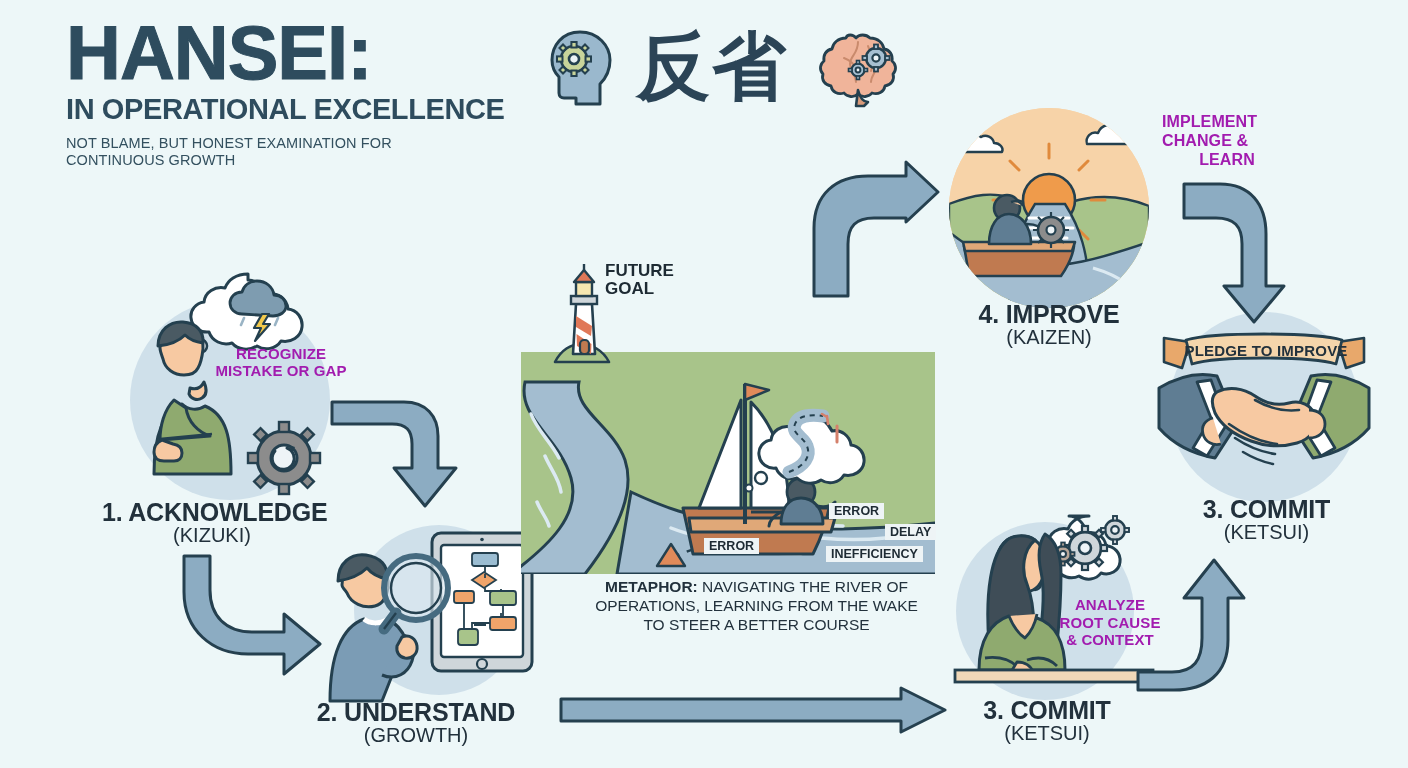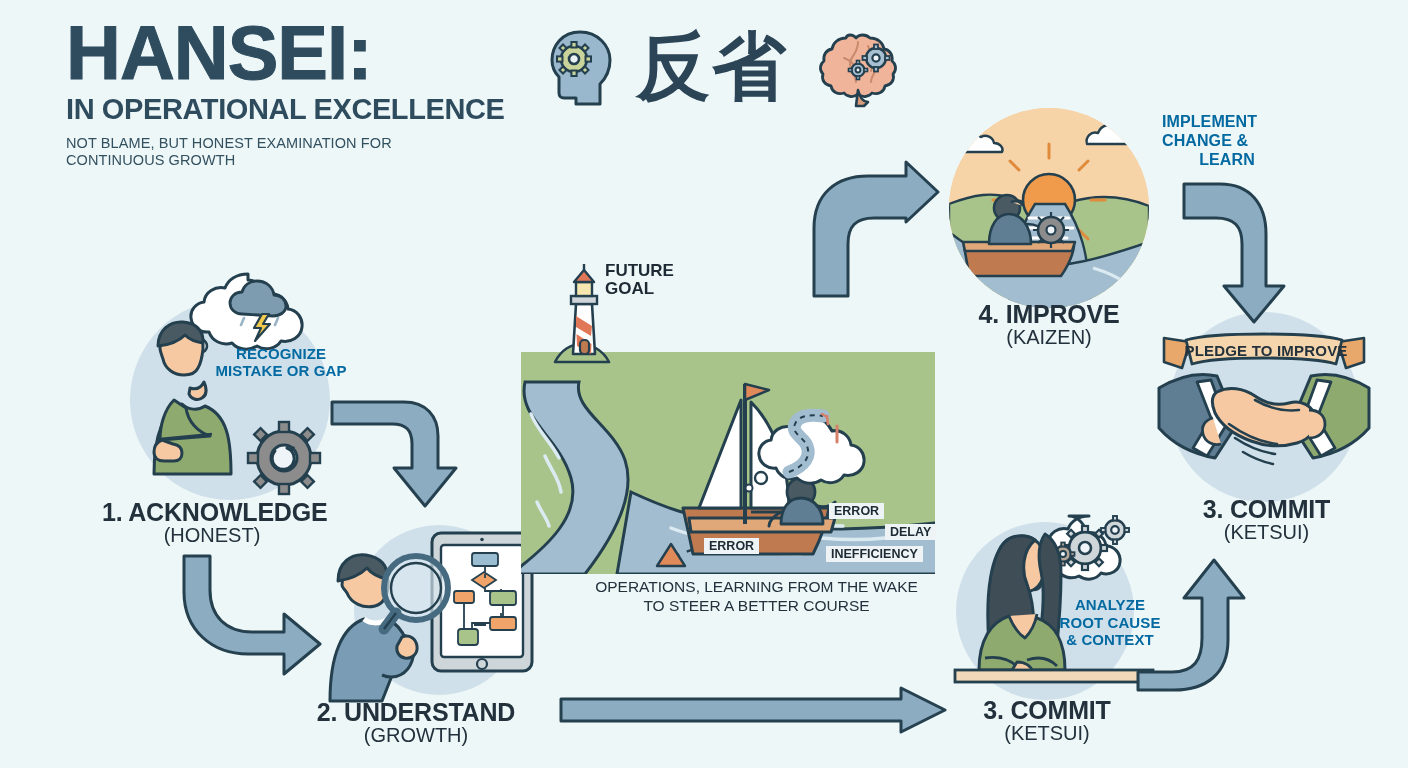--- a/index.html
+++ b/index.html
@@ -31,21 +31,21 @@
 
   
   #kanji{left:612px;top:18px;font-size:74px;font-weight:bold;color:#2b4456;letter-spacing:2px;}
 
   
   .circ{border-radius:50%;background:#cfe0ea;}
 
   
   .callout{
     font-size:15px;font-weight:bold;line-height:1.15;
-    color:#0369a1;text-align:center;letter-spacing:0.1px;
+    color:#a21caf;text-align:center;letter-spacing:0.1px;
   }
   .step-name{
     font-size:25px;font-weight:bold;color:#22313c;text-align:center;
     letter-spacing:-0.2px;white-space:nowrap;
   }
   .step-jp{
     font-size:20px;font-weight:normal;color:#22313c;text-align:center;
     white-space:nowrap;
   }
 
@@ -173,21 +173,21 @@
           <rect x="-28" y="19" width="9" height="9" transform="rotate(-45 -23.5 23.5)"></rect>
         </g>
       </g>
     </svg>
   </div>
   <div class="abs callout" style="left:182px;top:345px;width:150px;">
     <div>RECOGNIZE</div>
     <div>MISTAKE OR GAP</div>
   </div>
   <div class="abs step-name" style="left:78px;top:498px;width:220px;">1. ACKNOWLEDGE</div>
-  <div class="abs step-jp" style="left:78px;top:524px;width:220px;">(HONEST)</div>
+  <div class="abs step-jp" style="left:78px;top:524px;width:220px;">(KIZUKI)</div>
 
   <div class="abs circ" style="left:330px;top:525px;width:170px;height:170px;"></div>
   <div class="abs" style="left:300px;top:515px;">
     <svg width="220" height="200" viewBox="0 0 220 200">
 
       <g transform="translate(108,18)">
         <rect x="0" y="0" width="100" height="138" rx="9" fill="#cfd6da" stroke="#24404f" stroke-width="3"></rect>
         <rect x="9" y="12" width="82" height="112" rx="3" fill="#ffffff" stroke="#24404f" stroke-width="2.4"></rect>
         <circle cx="50" cy="6.5" r="1.8" fill="#24404f"></circle>
         <circle cx="50" cy="131" r="5" fill="#cfd6da" stroke="#24404f" stroke-width="2.2"></circle>
@@ -279,20 +279,23 @@
     <div>FUTURE</div>
     <div>GOAL</div>
   </div>
 
   <div class="tag" style="left:805px;top:503px;">ERROR</div>
   <div class="tag" style="left:861px;top:524px;">DELAY</div>
   <div class="tag" style="left:802px;top:546px;">INEFFICIENCY</div>
   <div class="tag" style="left:680px;top:538px;">ERROR</div>
 
   <div class="abs" id="metaphor-caption">
+    <div>
+      <b>METAPHOR:</b><span> NAVIGATING THE RIVER OF</span>
+    </div>
     <div>OPERATIONS, LEARNING FROM THE WAKE</div>
     <div>TO STEER A BETTER COURSE</div>
   </div>
 
   <div class="abs" style="left:925px;top:108px;width:200px;height:200px;border-radius:50%;overflow:hidden;background:#f7d3a8;">
     <svg width="200" height="200" viewBox="0 0 200 200">
       <rect x="0" y="0" width="200" height="200" fill="#f7d3a8"></rect>
       <path d="M0 96c26-10 44-12 62-6 22 8 40 10 60 4 20-6 48-8 78 4v102H0z" fill="#a8c48a" stroke="#24404f" stroke-width="2.4"></path>
       <circle cx="100" cy="92" r="26" fill="#ef9b4b" stroke="#24404f" stroke-width="2.6"></circle>
       <g stroke="#e08a3c" stroke-width="3" stroke-linecap="round">

